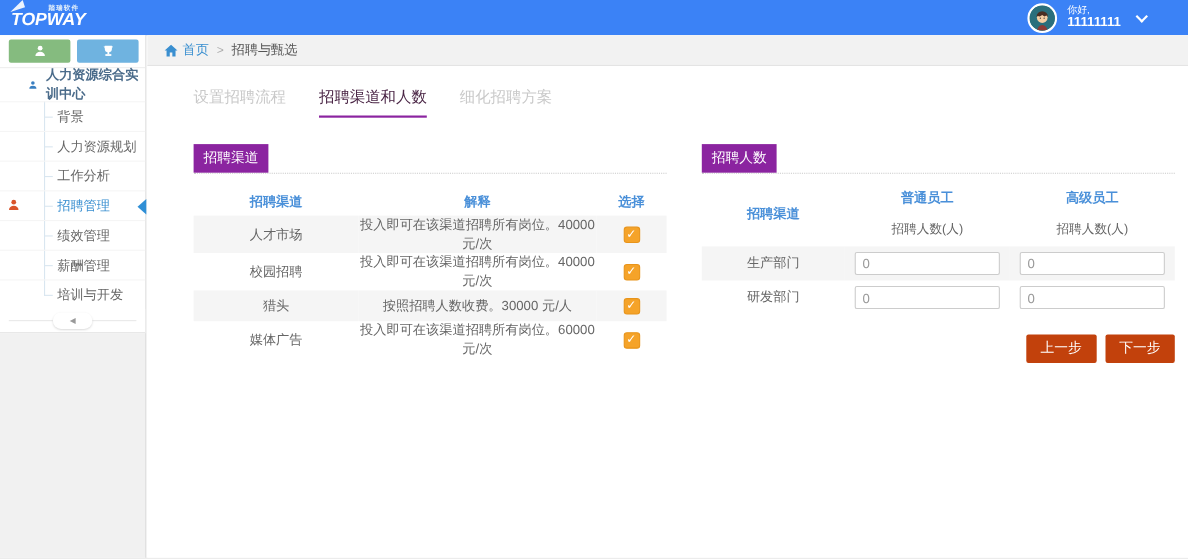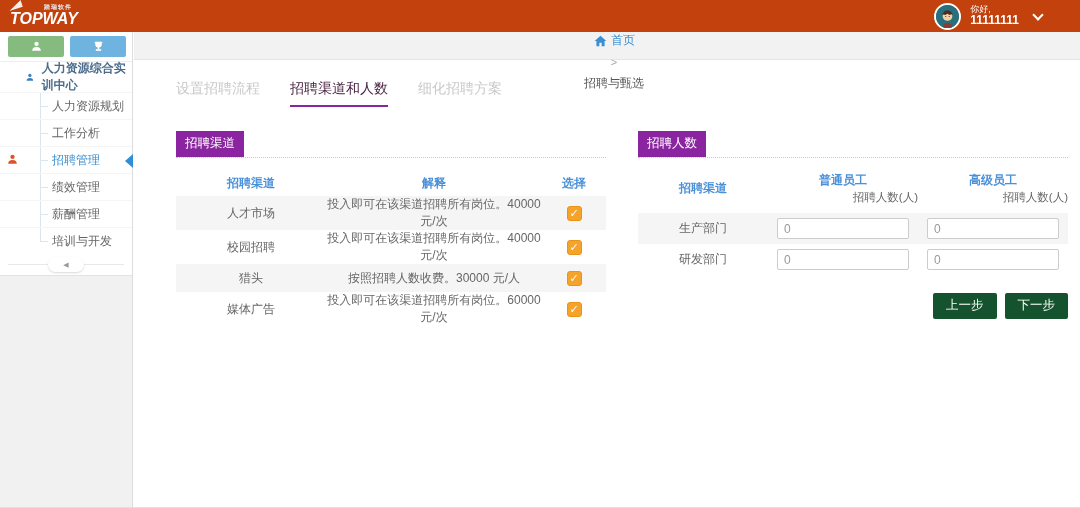--- a/index.html
+++ b/index.html
@@ -2,21 +2,21 @@
 <html><head>
 <meta charset="utf-8">
 <style>
   * { margin:0; padding:0; box-sizing:border-box; }
   html,body { width:1080px; height:508px; overflow:hidden; background:#fff;
     font-family:"Liberation Sans","DejaVu Sans",sans-serif; }
   .app { position:relative; width:1080px; height:508px; border-bottom:1px solid #e0e0e0; }
 
   
   .topbar { position:absolute; top:0; left:0; width:1080px; height:32px;
-    background:#c2410c; display:flex; align-items:center; color:#fff; }
+    background:#3b82f6; display:flex; align-items:center; color:#fff; }
   .logo-wrap { width:100px; height:32px; display:flex; align-items:center; padding-left:10px; position:relative; }
   .logo-sub { position:absolute; top:3px; left:44px; font-size:6px; letter-spacing:1px; color:#e8f3fb; font-weight:bold; }
   .logo-brand { font-size:16px; font-weight:bold; font-style:italic; letter-spacing:0px; margin-top:5px; }
   .logo-wing { position:absolute; top:2px; left:8px; width:0; height:0;
     border-left:14px solid transparent; border-bottom:7px solid #fff; transform:rotate(-18deg); opacity:.9; }
   .app-title { font-size:19px; font-weight:bold; margin-left:14px; letter-spacing:1px; }
   .user-area { margin-left:auto; display:flex; align-items:center; gap:9px; padding-right:38px; cursor:pointer; }
   .avatar { width:27px; height:27px; border-radius:50%; border:2px solid #fff; overflow:hidden; background:#2a6f7c; flex:0 0 auto; }
   .greet { line-height:1.05; }
   .greet .hi { font-size:9px; }
@@ -46,21 +46,21 @@
     border-top:7px solid transparent; border-bottom:7px solid transparent; border-right:8px solid #2f8fd6; }
   .collapse-row { position:relative; height:22px; background:#fff; border-bottom:1px solid #e3e3e3; }
   .collapse-row::before { content:""; position:absolute; left:8px; right:8px; top:10px; height:1px; background:#e8e8e8; }
   .collapse-pill { position:absolute; left:50%; top:3px; transform:translateX(-50%); width:36px; height:15px;
     background:#fff; border-radius:8px; box-shadow:0 1px 2px rgba(0,0,0,.15); display:flex; align-items:center; justify-content:center; cursor:pointer; }
   .collapse-pill span { font-size:7px; color:#999; }
 
   
   .main { position:absolute; top:32px; left:134px; width:946px; height:475px; background:#fff; }
   .breadcrumb { height:28px; background:#f2f2f2; border-bottom:1px solid #e4e4e4;
-    display:flex; align-items:center; gap:7px; padding-left:14px; font-size:12px;flex-direction:column; }
+    display:flex; align-items:center; gap:7px; padding-left:14px; font-size:12px; }
   .bc-home { color:#3a8fd0; display:flex; align-items:center; gap:3px; cursor:pointer; }
   .bc-sep { color:#aaa; font-size:11px; }
   .bc-cur { color:#555; }
 
   .content { padding:20px 0 0 42px; }
   .tabs { display:flex; gap:30px; font-size:14px; }
   .tab { color:#c9c9c9; padding-bottom:7px; cursor:pointer; }
   .tab.active { color:#4a2545; border-bottom:2px solid #8b24a0; cursor:default; }
 
   .panels { display:flex; gap:32px; margin-top:24px; }
@@ -76,29 +76,29 @@
   .ch-table th { height:26px; text-align:center; }
   .ch-table td { height:28px; text-align:center; }
   .ch-table tbody tr:nth-child(odd) { background:#f5f5f5; }
   .col-name { width:150px; } .col-desc { width:auto; } .col-check { width:64px; }
   .checkbox { display:inline-flex; width:15px; height:15px; background:#f5a329; border:1px solid #e8941a;
     border-radius:3px; align-items:center; justify-content:center; color:#fff; font-size:11px; font-weight:bold;
     line-height:1; cursor:pointer; }
 
   .hc-table { margin-top:8px; }
   .hc-table th { padding:6px 0 8px; text-align:center; vertical-align:middle; }
-  .hc-sub { color:#666; font-weight:normal; font-size:11.5px; margin-top:1px;text-align:right; }
+  .hc-sub { color:#666; font-weight:normal; font-size:11.5px; margin-top:12px; }
   .hc-table td { height:31px; text-align:center;margin-top:36px; }
   .hc-table tbody tr:nth-child(odd) { background:#f5f5f5; }
   .hc-col-dept { width:130px; } .hc-col-val { width:150px; }
   .num-input { width:132px; height:21px; border:1px solid #ccc; border-radius:2px;
     font-size:12px; color:#999; padding-left:6px; font-family:"Liberation Sans",sans-serif; background:#fff; }
 
   .actions { display:flex; justify-content:flex-end; gap:8px; margin-top:18px; }
-  .btn { background:#14532d; color:#fff; border:none; font-size:12.5px; padding:4px 13px 5px;
+  .btn { background:#c2410c; color:#fff; border:none; font-size:12.5px; padding:4px 13px 5px;
     border-radius:2px; cursor:pointer; font-family:"Liberation Sans",sans-serif; }
 </style>
 </head>
 <body>
 
 <div class="app">
 
   <div class="topbar">
     <div class="logo-wrap">
       <div class="logo-wing"></div>
@@ -144,20 +144,23 @@
       </div>
       <div class="root-item">
         <svg width="13" height="13" viewBox="0 0 24 24">
           <circle cx="12" cy="7" r="4" fill="#3a7fc1"></circle>
           <path d="M4 20 a8 7 0 0 1 16 0 z" fill="#3a7fc1"></path>
         </svg>
         <span>人力资源综合实训中心</span>
       </div>
       <div class="menu">
         <div class="menu-item">
+          <span>背景</span>
+        </div>
+        <div class="menu-item">
           <span>人力资源规划</span>
         </div>
         <div class="menu-item">
           <span>工作分析</span>
         </div>
         <div class="menu-item active">
           <span class="mi-icon">
             <svg width="13" height="13" viewBox="0 0 24 24">
               <circle cx="12" cy="7" r="4" fill="#d9542b"></circle>
               <path d="M4 20 a8 7 0 0 1 16 0 z" fill="#d9542b"></path>

